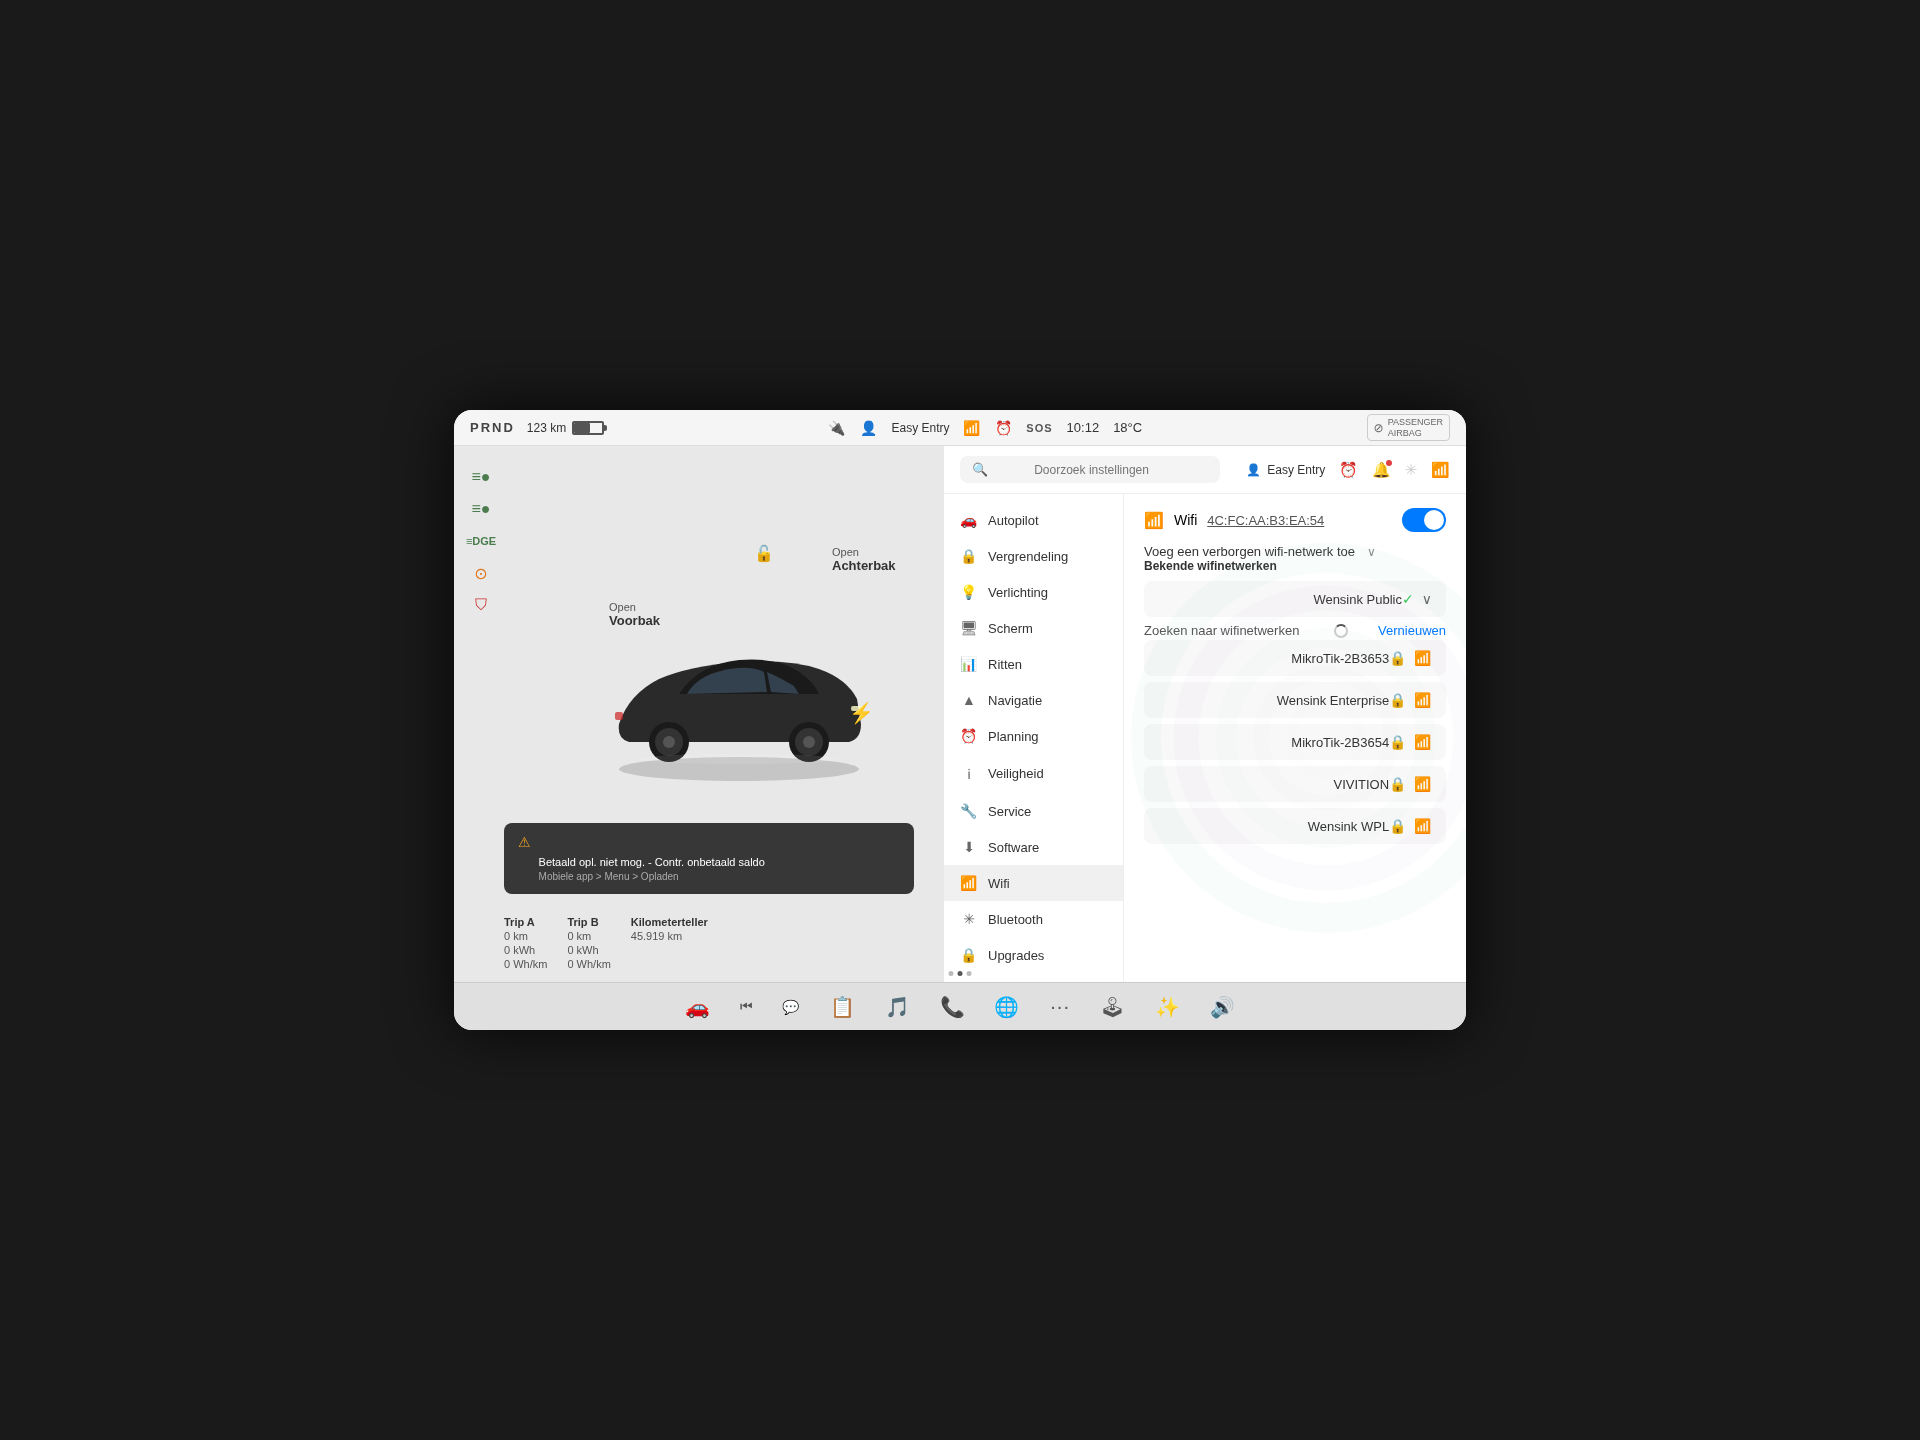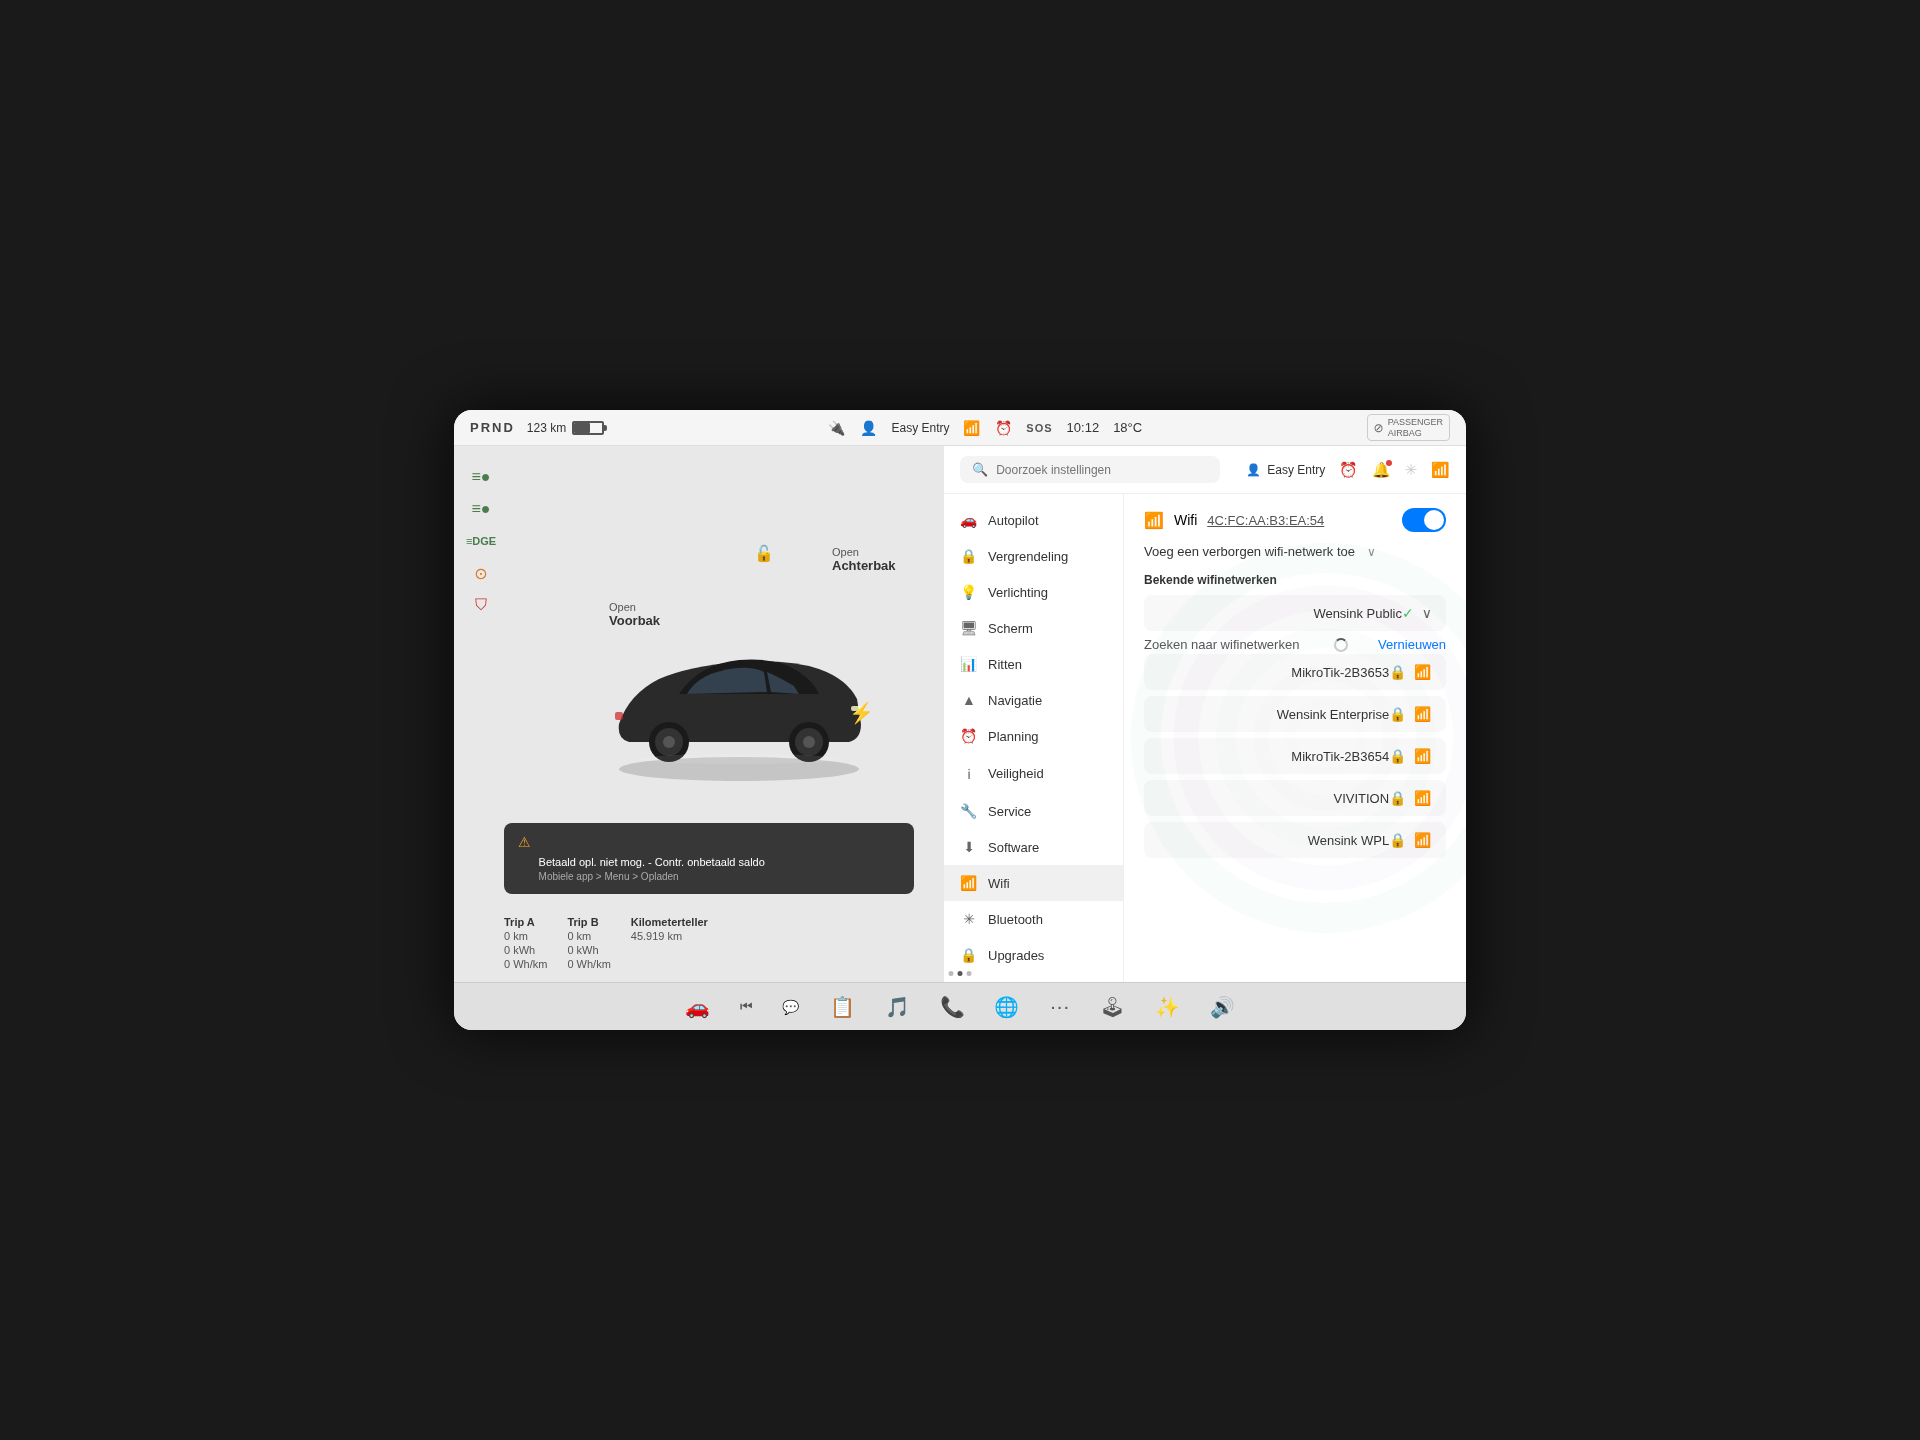--- a/index.html
+++ b/index.html
@@ -235,20 +235,21 @@
       flex: 1;
       max-width: 260px;
     }
     .search-box input {
       background: none;
       border: none;
       outline: none;
       font-size: 12px;
       color: #888;
       width: 100%;
+      margin-left: 38px;
     }
     .header-icons {
       display: flex;
       align-items: center;
       gap: 14px;
     }
     .header-user {
       display: flex;
       align-items: center;
       gap: 6px;
@@ -335,21 +336,20 @@
       height: 20px;
       background: #fff;
       border-radius: 50%;
     }
     .add-hidden-network {
       display: flex;
       align-items: center;
       gap: 12px;
       font-size: 13px;
       color: #333;
-      margin-bottom: 14px;
       cursor: pointer;
     }
     .chevron-icon { font-size: 12px; color: #888; }
     .section-title {
       font-size: 12px;
       font-weight: 600;
       color: #333;
       margin-bottom: 8px;
     }
     .network-item {

